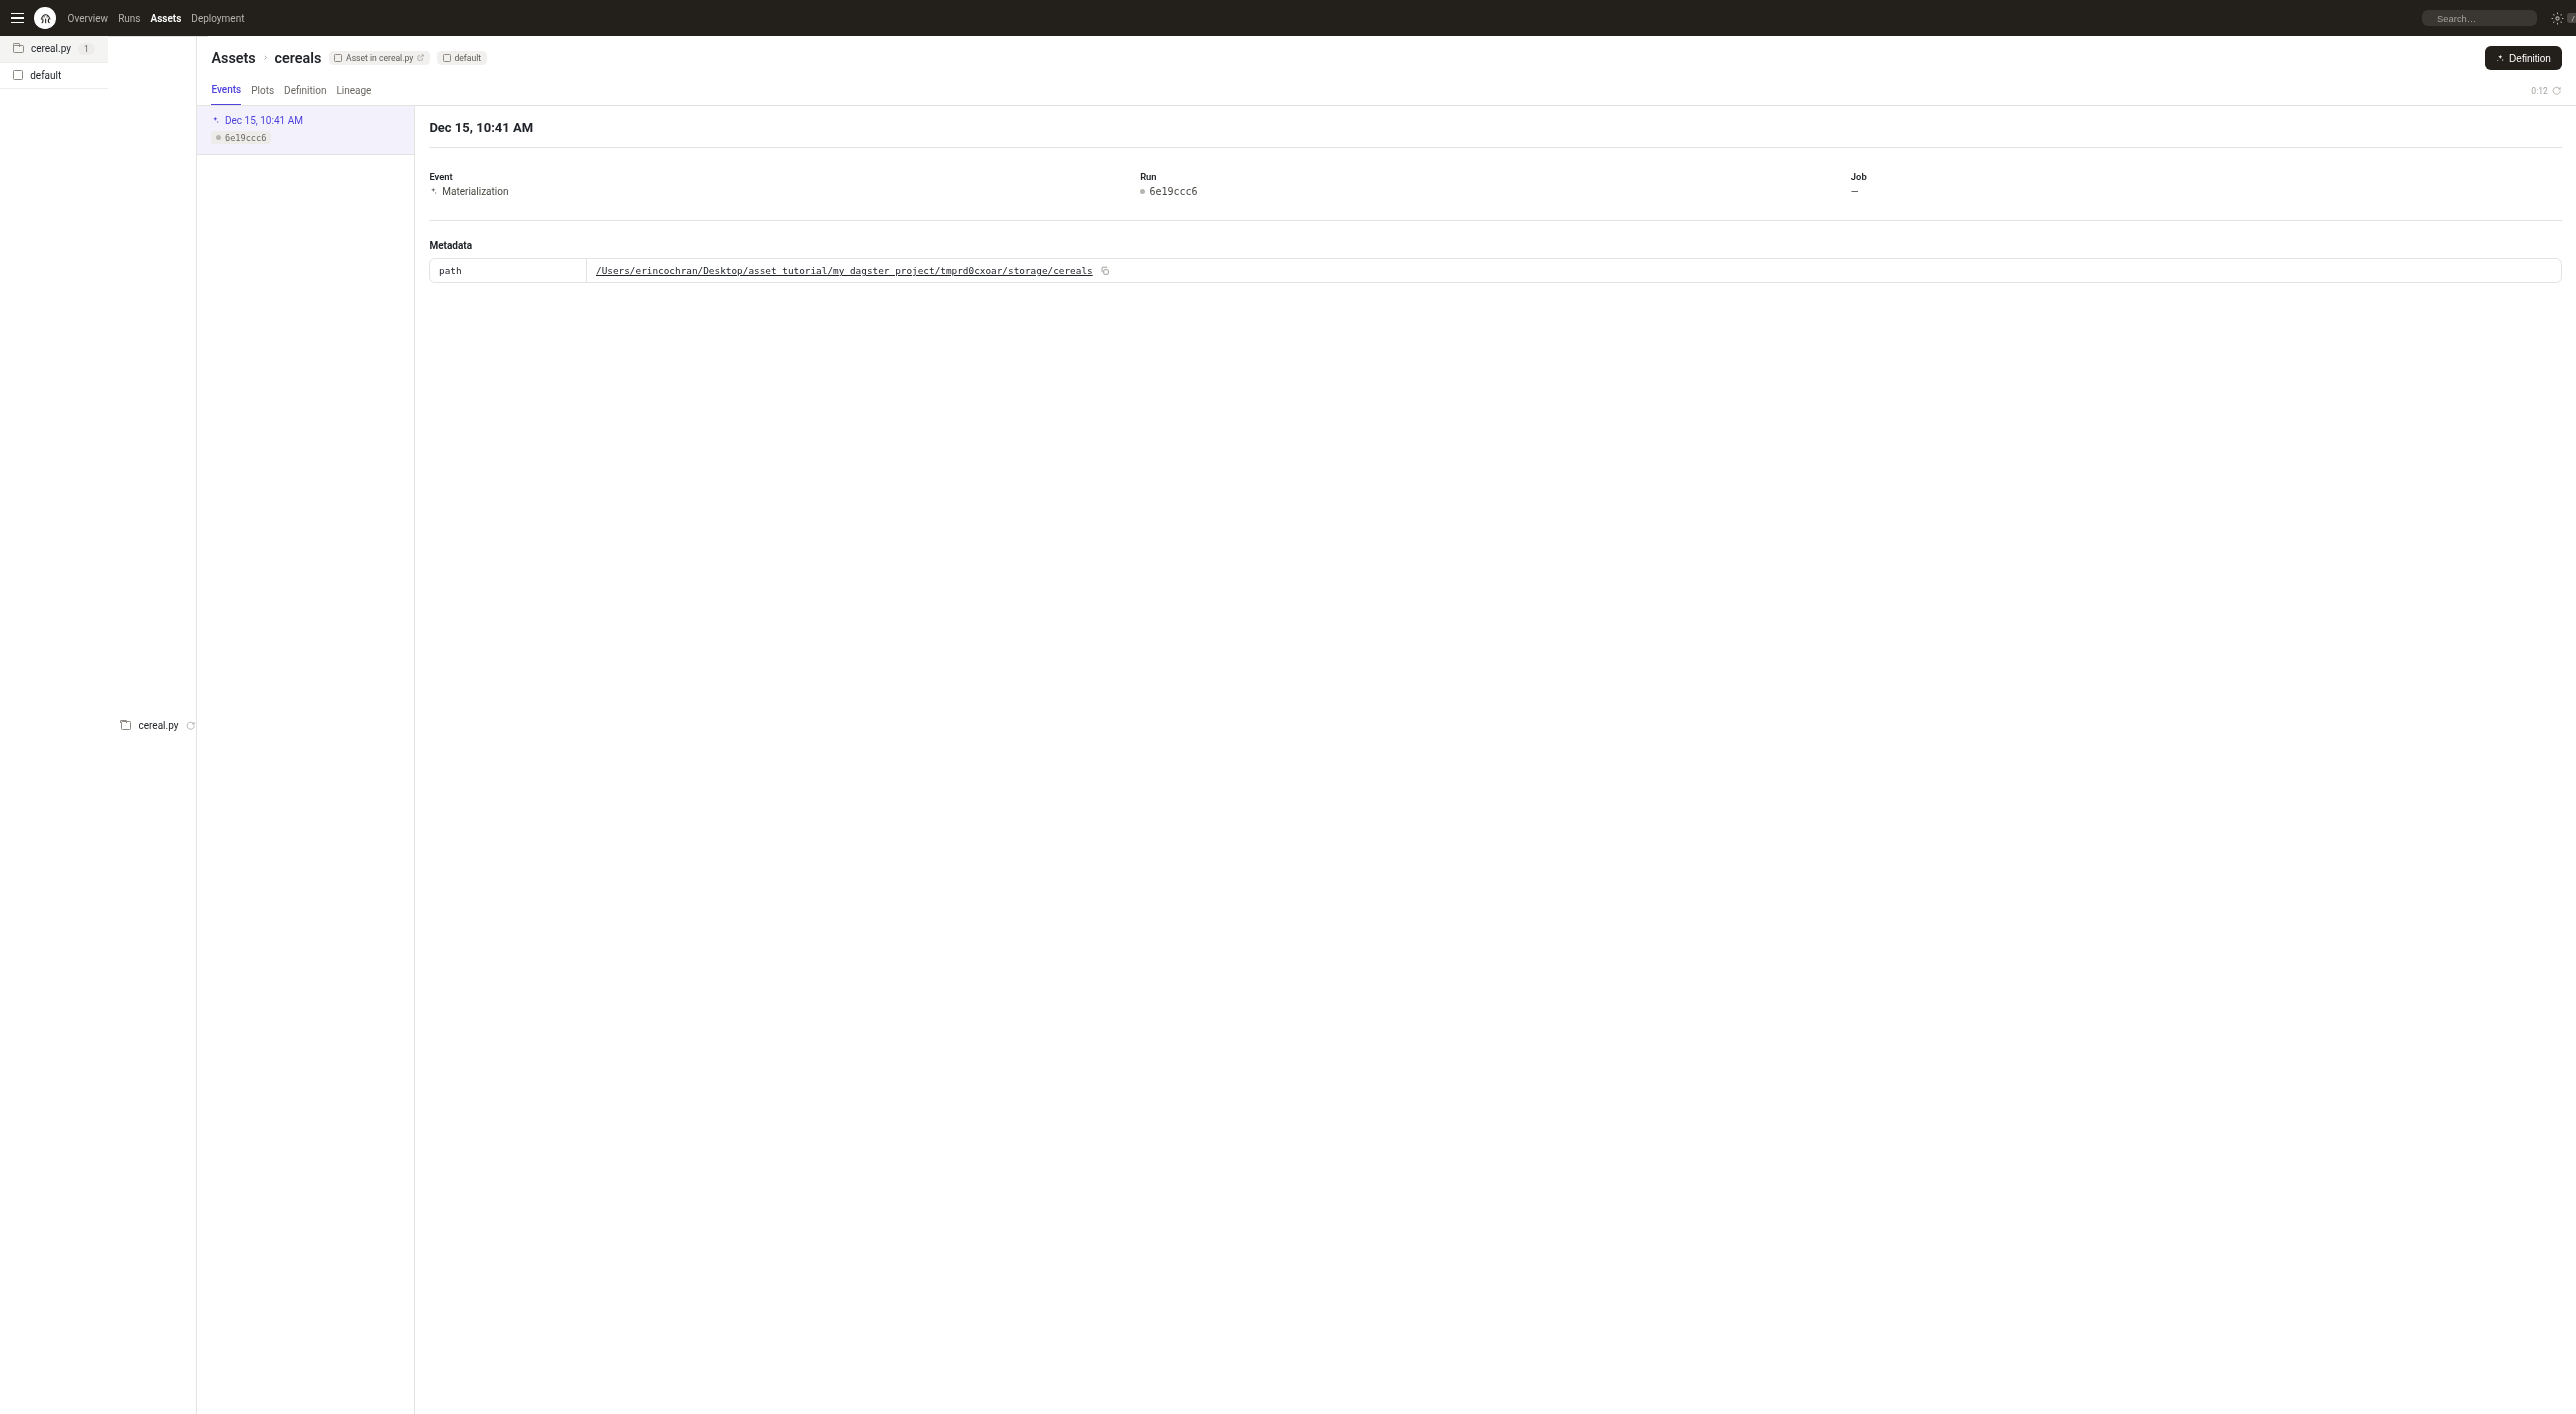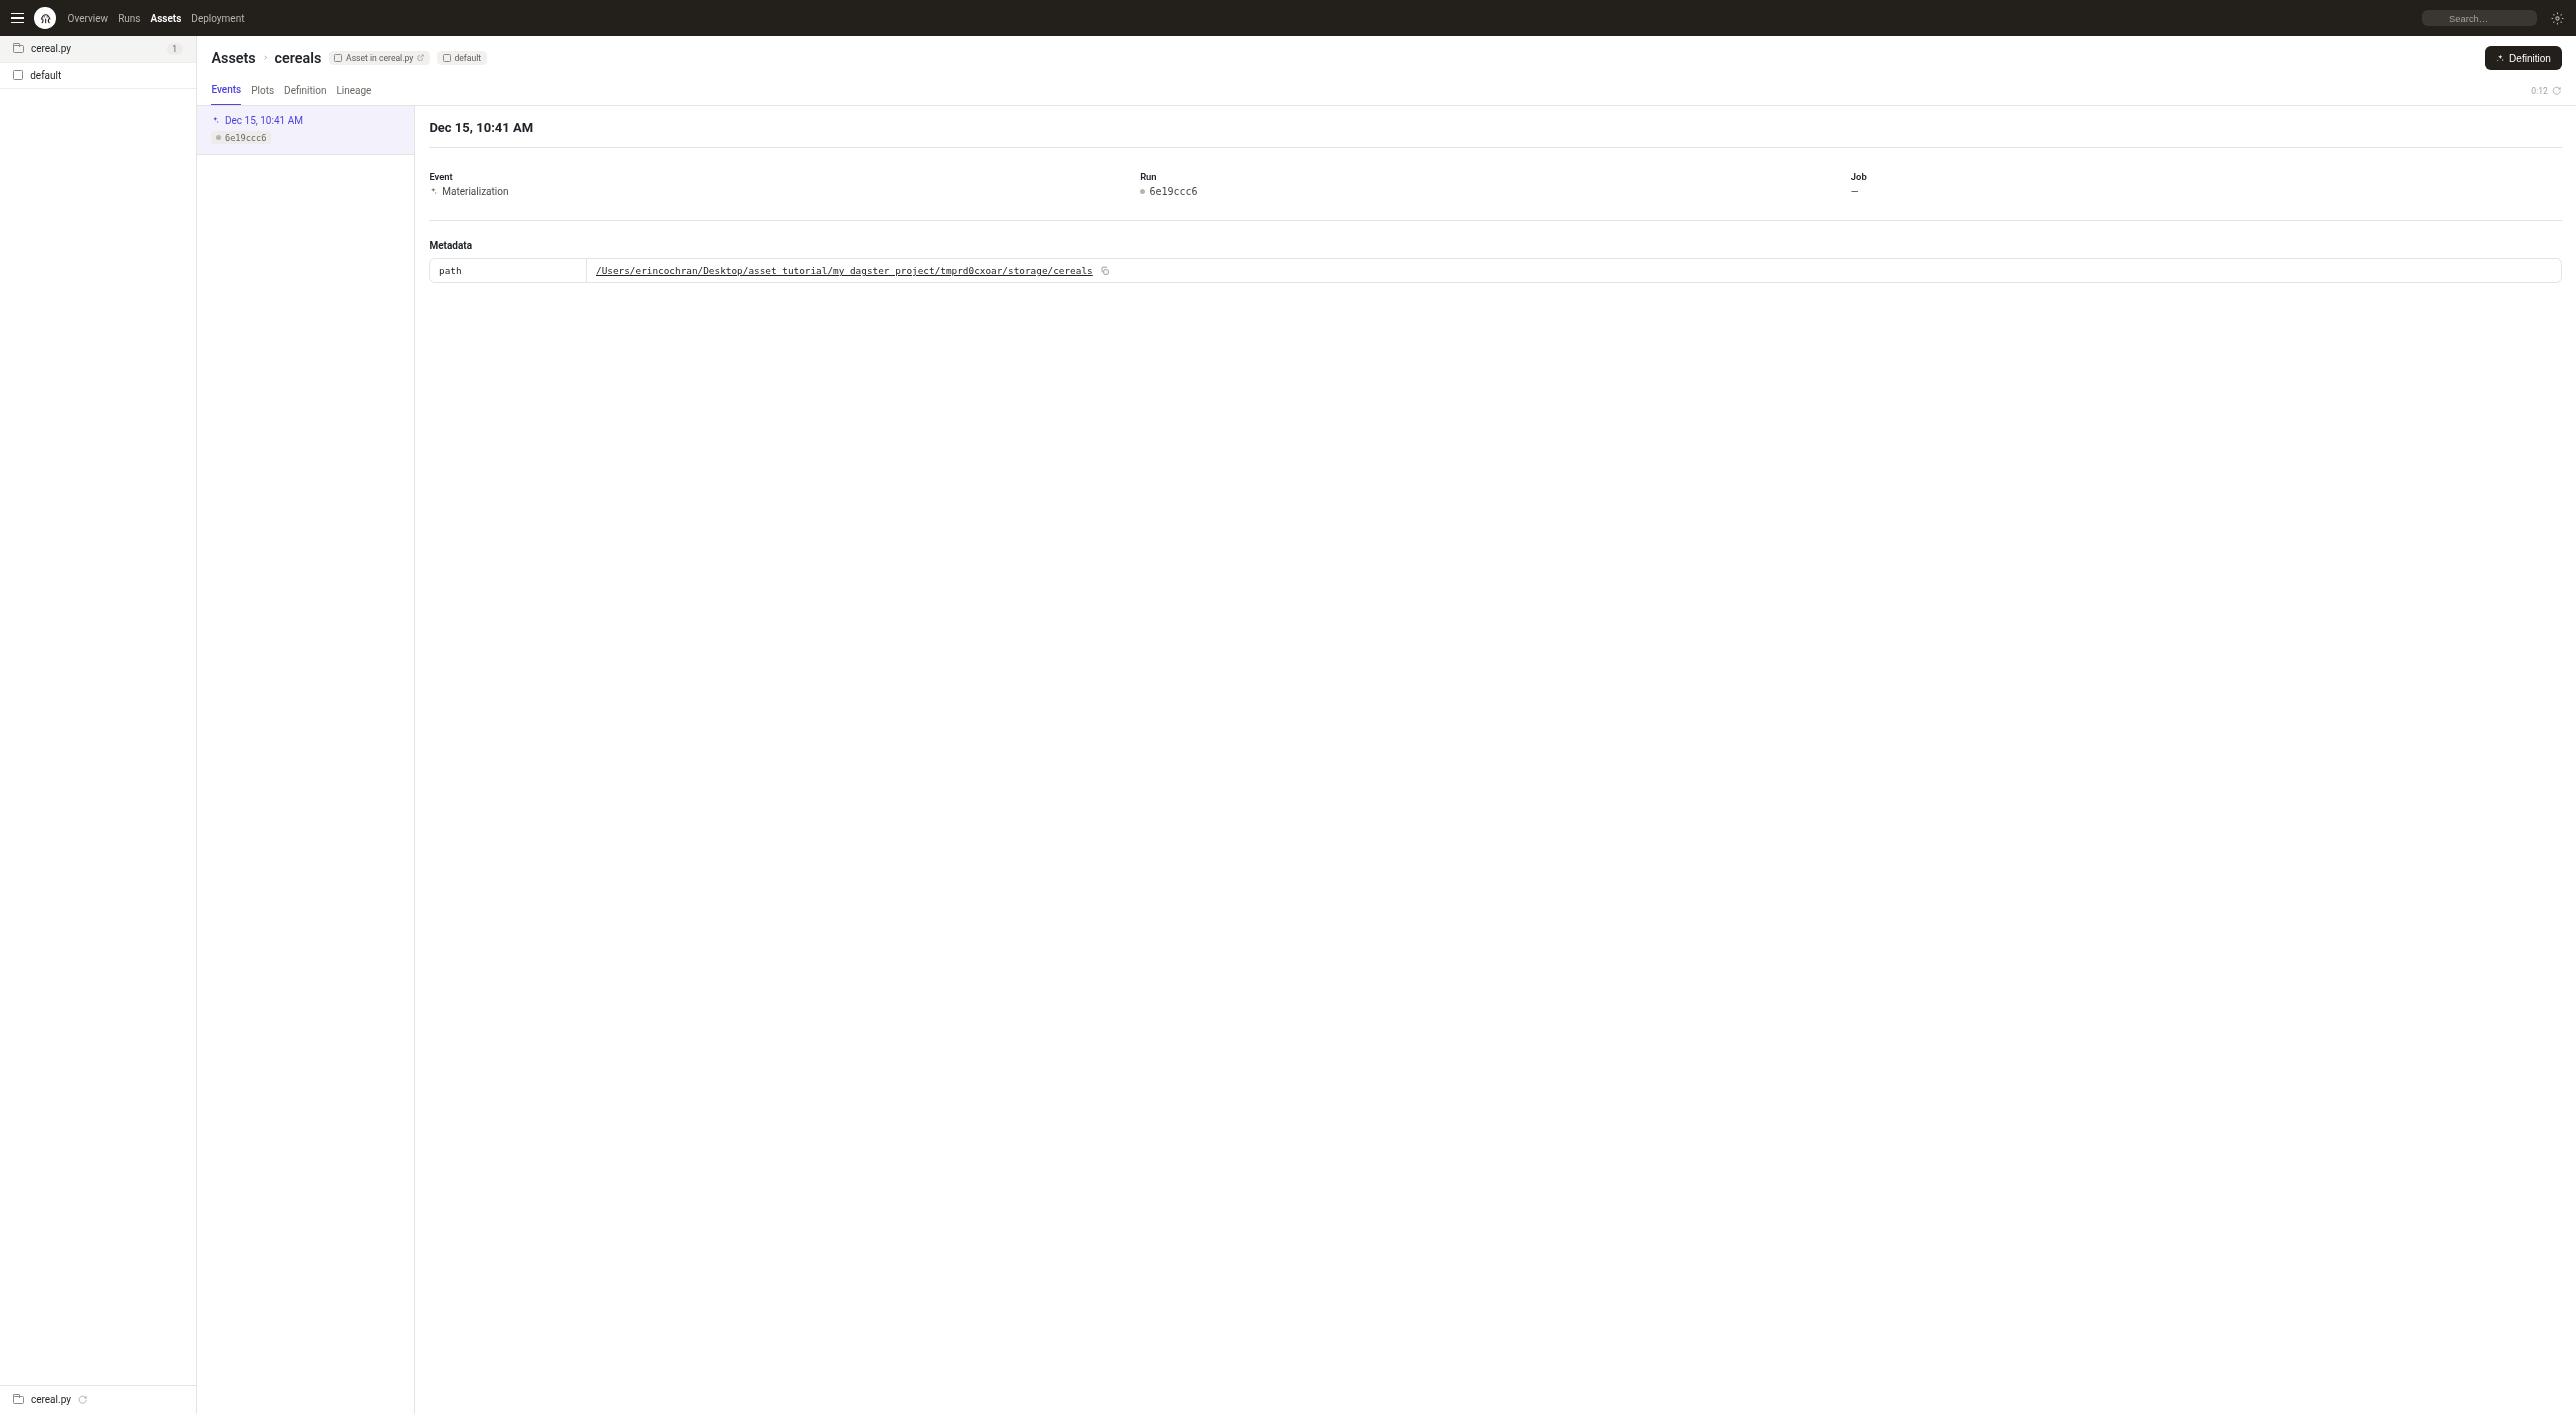--- a/index.html
+++ b/index.html
@@ -69,21 +69,21 @@
       color: #fff;
       font-weight: 600;
     }
     .search {
       display: flex;
       align-items: center;
       background: #3a3631;
       border-radius: 5.8px;
       padding: 2.9px 5.8px;
       width: 115px;
-      gap: 21px;
+      gap: 9px;
     }
     .search input {
       background: transparent;
       border: none;
       color: #fff;
       flex: 1;
       outline: none;
       font-size: 9.4px;
     }
     .search input::placeholder { color: #a6a29d; }
@@ -107,21 +107,21 @@
     
     .layout {
       flex: 1;
       display: flex;
       min-height: 0;
     }
     .sidebar {
       width: 197px;
       border-right: 0.7px solid #e4e3e1;
       display: flex;
-      flex-direction: column;
+      flex-direction: row;
       background: #fff;
     }
     .sidebar-items { flex: 1; }
     .sidebar-item {
       display: flex;
       align-items: center;
       gap: 7.2px;
       padding: 7.2px 13px;
       border-bottom: 0.7px solid #ededec;
       cursor: pointer;

